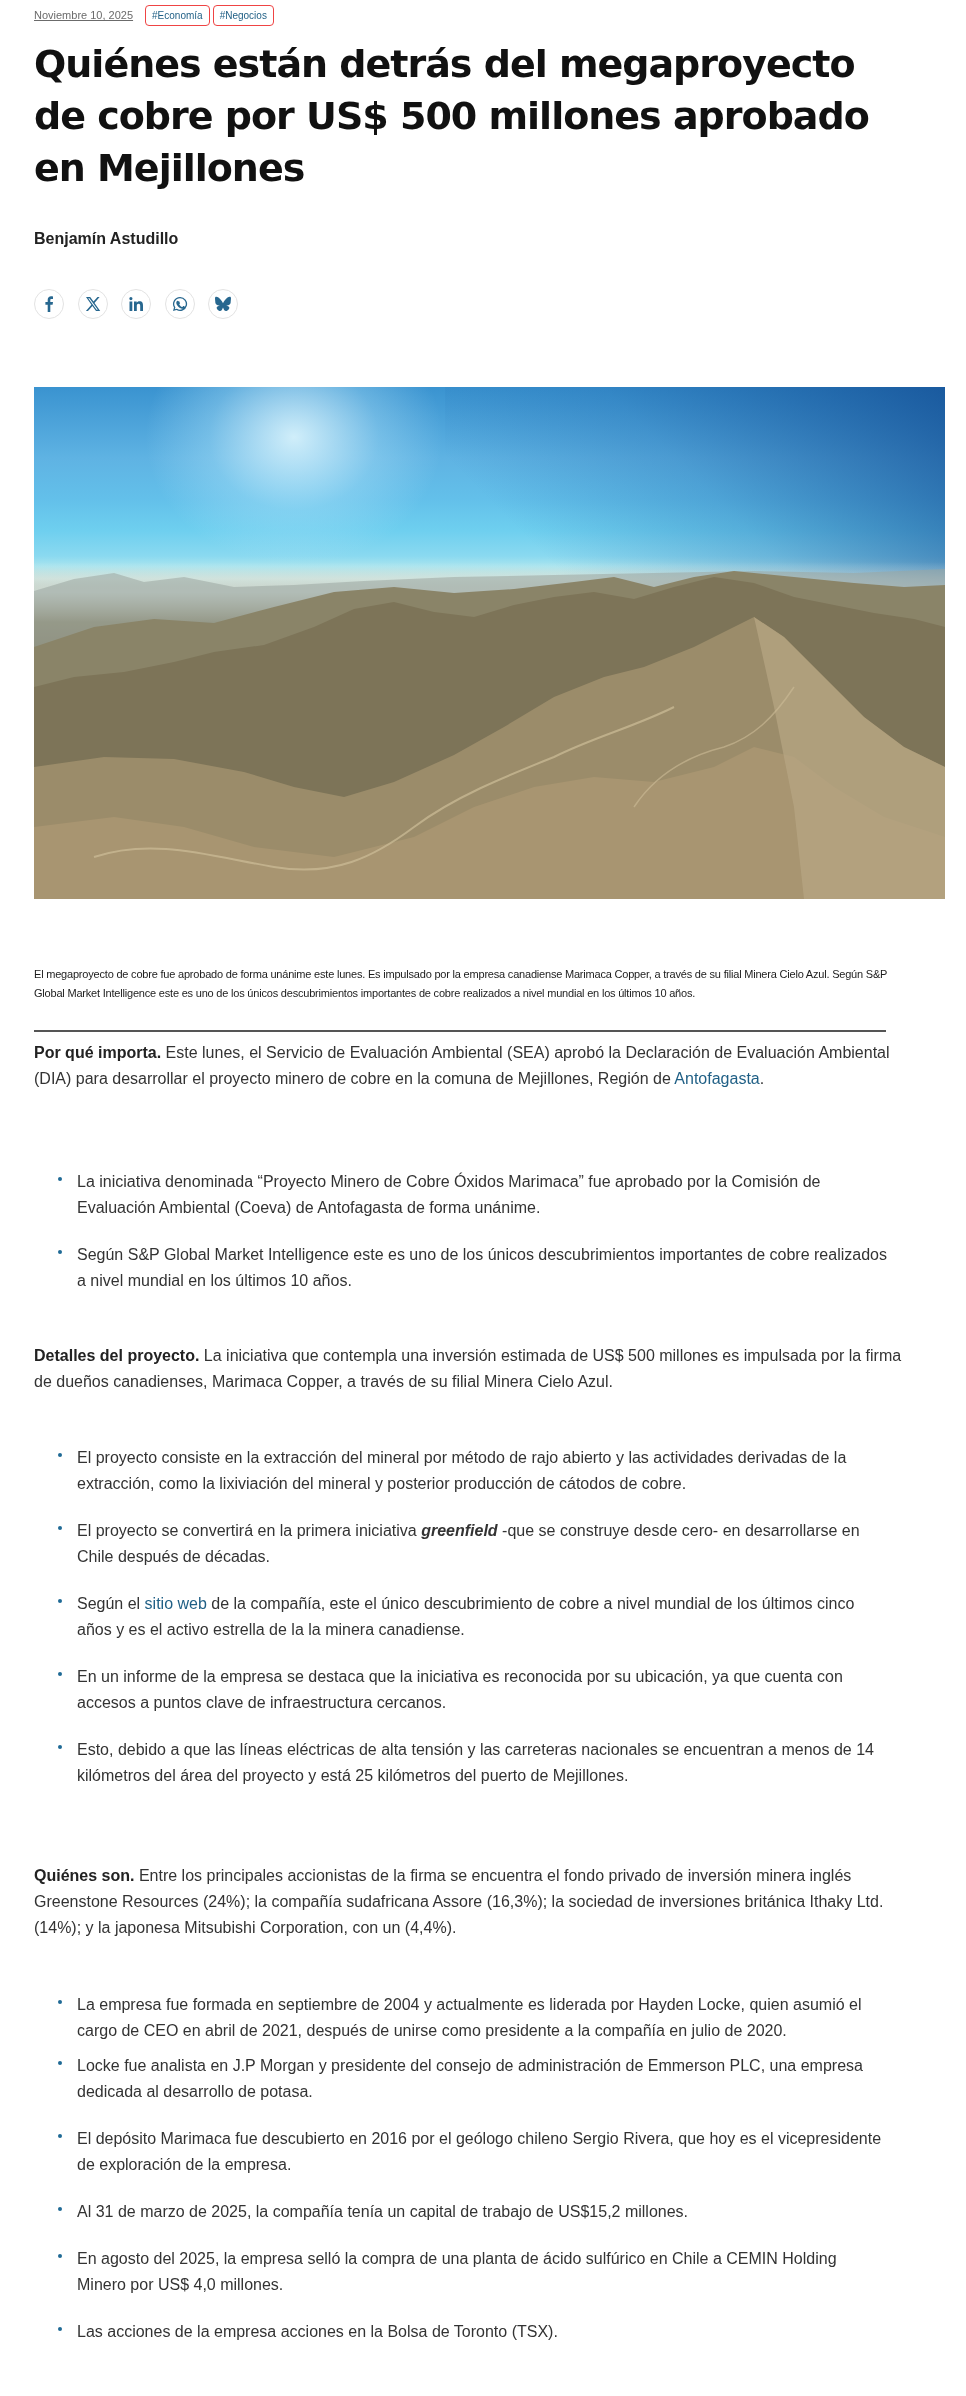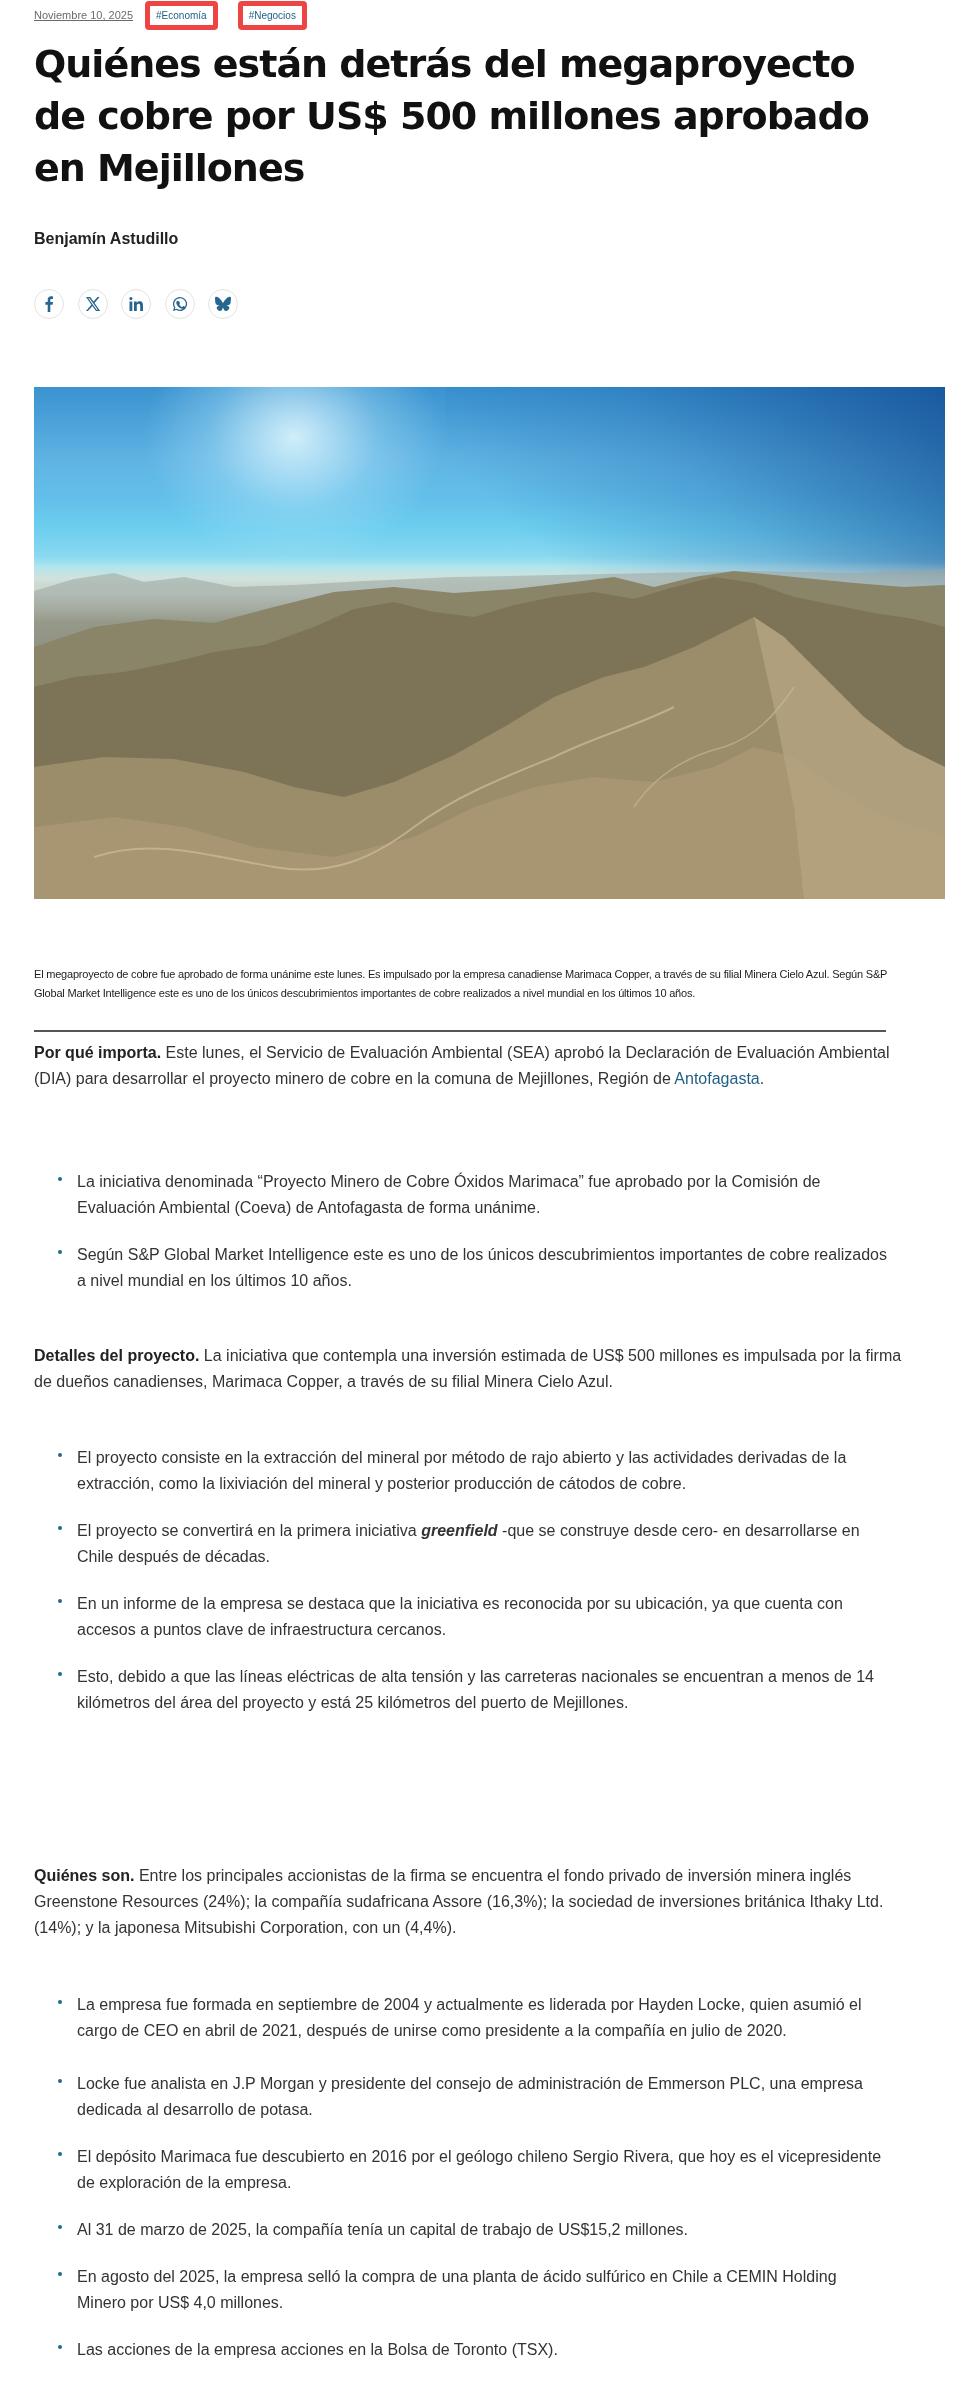--- a/index.html
+++ b/index.html
@@ -16,23 +16,23 @@
   
   .meta-row {
     position: absolute; left: 34px; top: 4px;
     display: flex; align-items: center; gap: 0;
     height: 22px;
   }
   .date { font-size: 11px; color: #6b6b6b; margin-right: 12px; text-decoration: underline; }
   .tag {
     display: inline-block;
     font-size: 10px; color: #1f5f85;
-    border: 5px solid #ef4444; border-radius: 4px;
+    border: 1px solid #ef4444; border-radius: 4px;
     padding: 0 6px; height: 19px; line-height: 19px;
-    margin-right: 20px; text-decoration: none; background: #fff;
+    margin-right: 3px; text-decoration: none; background: #fff;
   }
 
   
   .headline {
     position: absolute; left: 34px; top: 38px; width: 880px;
     margin: 0;
     font-family: "DejaVu Sans", "Liberation Sans", sans-serif;
     font-weight: bold;
     font-size: 38px;
     line-height: 52px;
@@ -182,30 +182,31 @@
     <li><span class="dot"></span><span>Según S&amp;P Global Market Intelligence este es uno de los únicos descubrimientos importantes de cobre realizados a nivel mundial en los últimos 10 años.</span></li>
   </ul>
 
   <p class="body-block" style="top:1343px; margin:0;">
     <b>Detalles del proyecto.</b><span> La iniciativa que contempla una inversión estimada de US$ 500 millones es impulsada por la firma de dueños canadienses, Marimaca Copper, a través de su filial Minera Cielo Azul.</span>
   </p>
 
   <ul class="bullets" style="top:1445px;">
     <li style="margin-bottom:21px;"><span class="dot"></span><span>El proyecto consiste en la extracción del mineral por método de rajo abierto y las actividades derivadas de la extracción, como la lixiviación del mineral y posterior producción de cátodos de cobre.</span></li>
     <li style="margin-bottom:21px;"><span class="dot"></span><span>El proyecto se convertirá en la primera iniciativa </span><b><i>greenfield</i></b><span> -que se construye desde cero- en desarrollarse en Chile después de décadas.</span></li>
+    <li style="margin-bottom:21px;"><span class="dot"></span><span>Según el </span><a class="inline-link">sitio web</a><span> de la compañía, este el único descubrimiento de cobre a nivel mundial de los últimos cinco años y es el activo estrella de la la minera canadiense.</span></li>
     <li style="margin-bottom:21px;"><span class="dot"></span><span>En un informe de la empresa se destaca que la iniciativa es reconocida por su ubicación, ya que cuenta con accesos a puntos clave de infraestructura cercanos.</span></li>
     <li><span class="dot"></span><span>Esto, debido a que las líneas eléctricas de alta tensión y las carreteras nacionales se encuentran a menos de 14 kilómetros del área del proyecto y está 25 kilómetros del puerto de Mejillones.</span></li>
   </ul>
 
   <p class="body-block" style="top:1863px; margin:0;">
     <b>Quiénes son.</b><span> Entre los principales accionistas de la firma se encuentra el fondo privado de inversión minera inglés Greenstone Resources (24%); la compañía sudafricana Assore (16,3%); la sociedad de inversiones británica Ithaky Ltd. (14%); y la japonesa Mitsubishi Corporation, con un (4,4%).</span>
   </p>
 
   <ul class="bullets" style="top:1992px;">
-    <li style="margin-bottom:27px;"><span class="dot"></span><span>La empresa fue formada en septiembre de 2004 y actualmente es liderada por Hayden Locke, quien asumió el cargo de CEO en abril de 2021, después de unirse como presidente a la compañía en julio de 2020.</span></li>
+    <li style="margin-bottom:9px;"><span class="dot"></span><span>La empresa fue formada en septiembre de 2004 y actualmente es liderada por Hayden Locke, quien asumió el cargo de CEO en abril de 2021, después de unirse como presidente a la compañía en julio de 2020.</span></li>
     <li style="margin-bottom:21px;"><span class="dot"></span><span>Locke fue analista en J.P Morgan y presidente del consejo de administración de Emmerson PLC, una empresa dedicada al desarrollo de potasa.</span></li>
     <li style="margin-bottom:21px;"><span class="dot"></span><span>El depósito Marimaca fue descubierto en 2016 por el geólogo chileno Sergio Rivera, que hoy es el vicepresidente de exploración de la empresa.</span></li>
     <li style="margin-bottom:21px;"><span class="dot"></span><span>Al 31 de marzo de 2025, la compañía tenía un capital de trabajo de US$15,2 millones.</span></li>
     <li style="margin-bottom:21px;"><span class="dot"></span><span>En agosto del 2025, la empresa selló la compra de una planta de ácido sulfúrico en Chile a CEMIN Holding Minero por US$ 4,0 millones.</span></li>
     <li><span class="dot"></span><span>Las acciones de la empresa acciones en la Bolsa de Toronto (TSX).</span></li>
   </ul>
 
 </div>
 
 </body></html>

